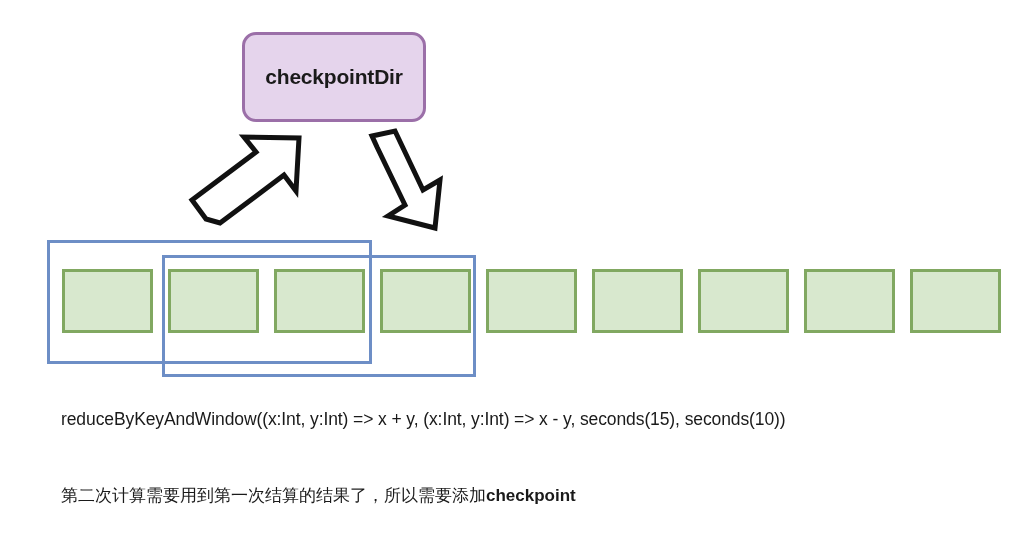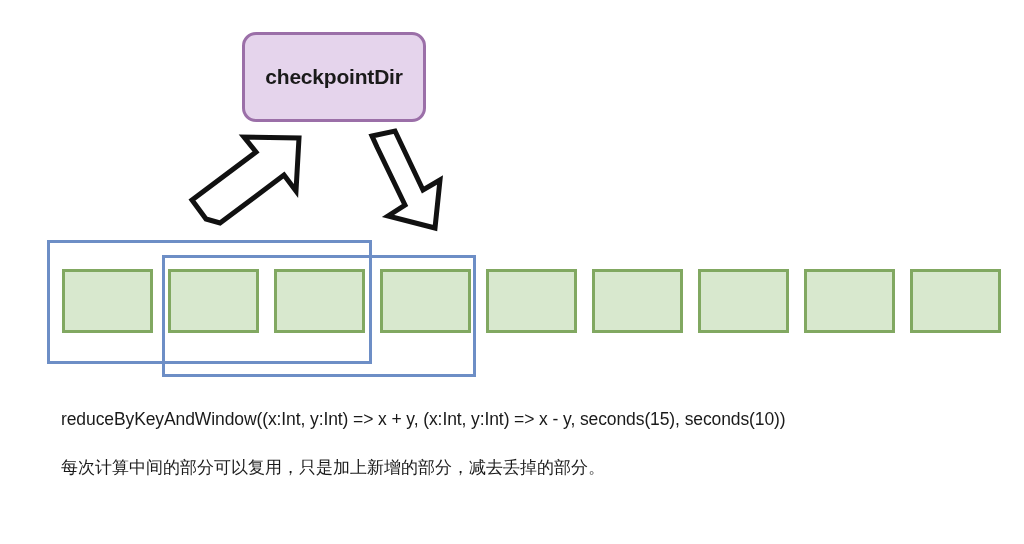--- a/index.html
+++ b/index.html
@@ -155,15 +155,17 @@
     <div class="batch-box" style="left:530px"></div>
     <div class="batch-box" style="left:636px"></div>
     <div class="batch-box" style="left:742px"></div>
     <div class="batch-box" style="left:848px"></div>
   </div>
 
   <div class="win-rect win-rect-2"></div>
 
   <div class="code-line">reduceByKeyAndWindow((x:Int, y:Int) =&gt; x + y, (x:Int, y:Int) =&gt; x - y, seconds(15), seconds(10))</div>
 
-  <div class="caption caption-1">每次计算中间的部分可以复用，只是加上新增的部分，减去丢掉的部分。</div>
+  <div class="caption caption-2">
+    <span>第二次计算需要用到第一次结算的结果了，所以需要添加</span><span class="caption-strong">checkpoint</span>
+  </div>
 
 </div>
 
 </body></html>

